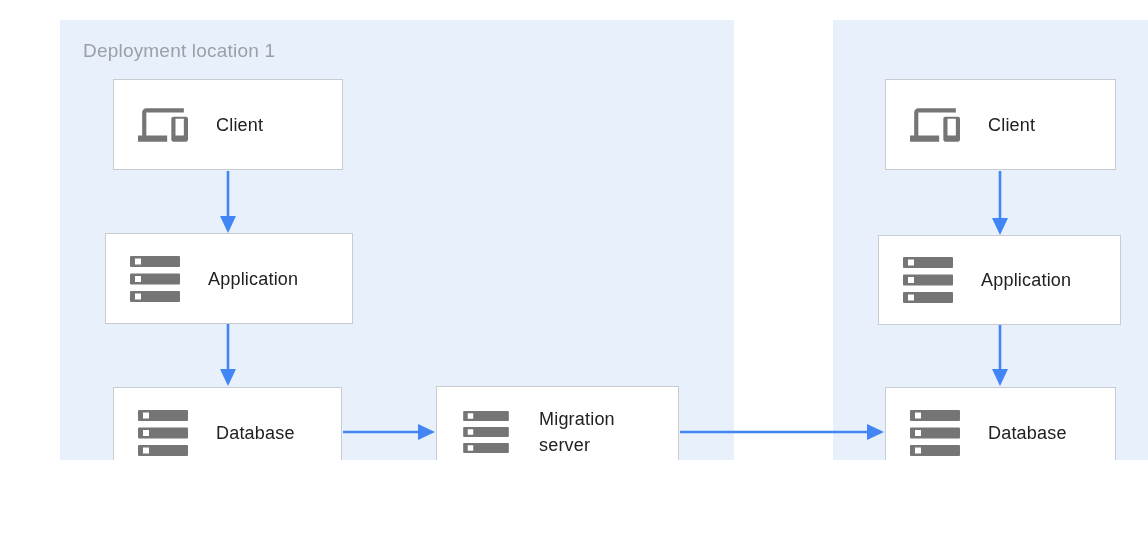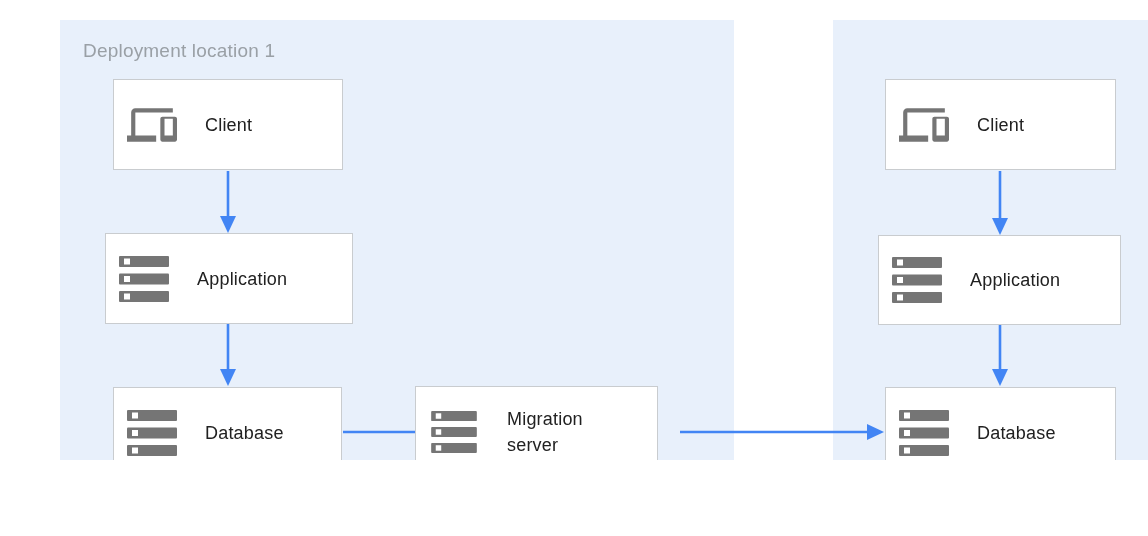--- a/index.html
+++ b/index.html
@@ -32,21 +32,21 @@
     white-space:nowrap;
     letter-spacing:0.2px;
   }
   .node{
     position:absolute;
     background:var(--box_bg,#fff);
     border:1px solid var(--box_border,#c9cccf);
     box-sizing:border-box;
     display:flex;
     align-items:center;
-    padding-left:9px;
+    padding-left:20px;
   }
   .node .icon{
     flex:0 0 auto;
     display:flex;
     align-items:center;
     justify-content:center;
     width:58px;
   }
   .node-label{
     margin-left:24px;
@@ -140,21 +140,21 @@
         <g fill="#ffffff">
           <rect x="5" y="2.5" width="6" height="6"></rect>
           <rect x="5" y="20" width="6" height="6"></rect>
           <rect x="5" y="37.5" width="6" height="6"></rect>
         </g>
       </svg>
     </span>
     <span class="node-label">Database</span>
   </div>
 
-  <div class="node" style="left:371px;top:386px;width:243px;height:91px;">
+  <div class="node" style="left:392px;top:386px;width:243px;height:91px;">
     <span class="icon">
       <svg width="46" height="42" viewBox="0 0 50 46">
         <g fill="#757575">
           <rect x="0" y="0" width="50" height="11" rx="1"></rect>
           <rect x="0" y="17.5" width="50" height="11" rx="1"></rect>
           <rect x="0" y="35" width="50" height="11" rx="1"></rect>
         </g>
         <g fill="#ffffff">
           <rect x="5" y="2.5" width="6" height="6"></rect>
           <rect x="5" y="20" width="6" height="6"></rect>

